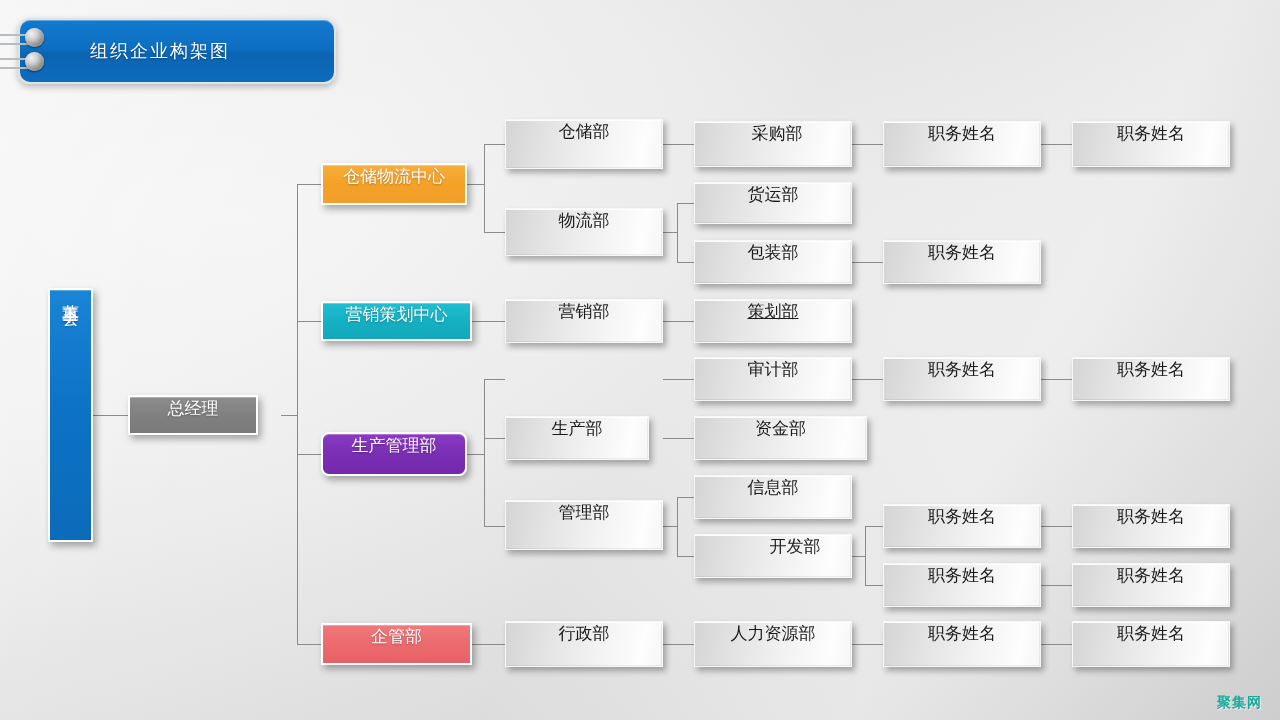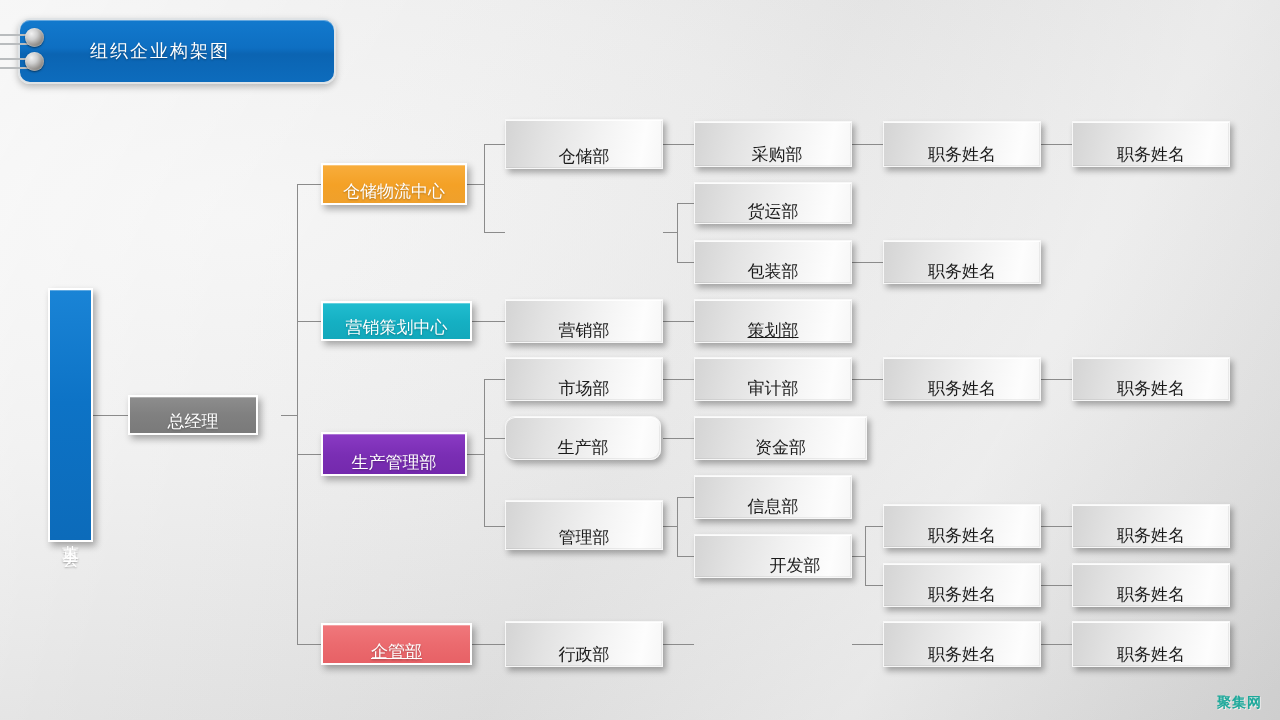--- a/index.html
+++ b/index.html
@@ -57,21 +57,21 @@
   .pin-wire.w2{top:58px;}
 
   
   .conn{position:absolute;background:#8b8b8b;}
   .conn.h{height:1px;}
   .conn.v{width:1px;}
 
   
   .node{
     position:absolute;
-    display:flex;align-items:flex-end;justify-content:center;
+    display:flex;align-items:flex-start;justify-content:center;
     box-sizing:border-box;
     font-size:17px;
     white-space:nowrap;
   }
 
   
   .node.plain{
     background:linear-gradient(100deg,#d4d4d4 0%,#e3e3e3 26%,#f2f2f2 58%,#fdfdfd 86%,#f6f6f6 100%);
     border:1px solid #f7f7f7;
     color:#1a1a1a;
@@ -83,21 +83,21 @@
 
   
   .node.color{
     border:2px solid #ffffff;
     color:#ffffff;
     text-shadow:0 1px 2px rgba(0,0,0,.28);
     box-shadow:3px 4px 7px rgba(0,0,0,.32), inset 0 1px 0 rgba(255,255,255,.30);
   }
   .node.c-orange{background:linear-gradient(180deg,#f8ad3c 0%,#f4a126 52%,#efa02c 100%);}
   .node.c-teal  {background:linear-gradient(180deg,#21bdd0 0%,#15b0c3 52%,#13a8bb 100%);}
-  .node.c-purple{background:linear-gradient(180deg,#8a3ac4 0%,#7a2eb4 52%,#7429ad 100%);}
+  .node.c-purple{background:linear-gradient(180deg,#8a3ac4 0%,#7a2eb4 52%,#7429ad 100%);border-radius:8px;}
   .node.c-red   {background:linear-gradient(180deg,#f0787c 0%,#eb6a6e 52%,#e76166 100%);}
   .node.c-blue  {background:linear-gradient(180deg,#1a84d6 0%,#0d73c6 45%,#0c6bba 100%);}
   .node.c-gray  {background:linear-gradient(180deg,#8d8d8d 0%,#808080 50%,#7a7a7a 100%);}
 
   
   .node.vertical span{
     writing-mode:vertical-rl;
     text-orientation:upright;
     letter-spacing:3px;
     font-size:17px;
@@ -199,34 +199,34 @@
 
   <div class="node color c-orange" style="left:321px;top:163px;width:146px;height:42px;">
     <span>仓储物流中心</span>
   </div>
   <div class="node color c-teal" style="left:321px;top:301px;width:151px;height:40px;">
     <span>营销策划中心</span>
   </div>
   <div class="node color c-purple" style="left:321px;top:432px;width:146px;height:44px;">
     <span>生产管理部</span>
   </div>
-  <div class="node color c-red" style="left:321px;top:623px;width:151px;height:42px;text-decoration:underline;">
+  <div class="node color c-red" style="left:321px;top:623px;width:151px;height:42px;">
     <span>企管部</span>
   </div>
 
   <div class="node plain" style="left:505px;top:119px;width:158px;height:50px;">
     <span>仓储部</span>
   </div>
+  <div class="node plain" style="left:505px;top:208px;width:158px;height:48px;">
+    <span>物流部</span>
+  </div>
   <div class="node plain" style="left:505px;top:299px;width:158px;height:44px;">
     <span>营销部</span>
   </div>
-  <div class="node plain" style="left:505px;top:357px;width:158px;height:44px;">
-    <span>市场部</span>
-  </div>
-  <div class="node plain" style="left:505px;top:416px;width:156px;height:44px;border-radius:10px;">
+  <div class="node plain" style="left:505px;top:416px;width:144px;height:44px;">
     <span>生产部</span>
   </div>
   <div class="node plain" style="left:505px;top:621px;width:158px;height:46px;">
     <span>行政部</span>
   </div>
   <div class="node plain" style="left:505px;top:500px;width:158px;height:50px;">
     <span>管理部</span>
   </div>
 
   <div class="node plain" style="left:694px;top:121px;width:158px;height:46px;padding-left:8px;">
@@ -246,20 +246,23 @@
   </div>
   <div class="node plain" style="left:694px;top:416px;width:173px;height:44px;">
     <span>资金部</span>
   </div>
   <div class="node plain" style="left:694px;top:475px;width:158px;height:44px;">
     <span>信息部</span>
   </div>
   <div class="node plain" style="left:694px;top:534px;width:158px;height:44px;padding-left:44px;">
     <span>开发部</span>
   </div>
+  <div class="node plain" style="left:694px;top:621px;width:158px;height:46px;">
+    <span>人力资源部</span>
+  </div>
 
   <div class="node plain" style="left:883px;top:121px;width:158px;height:46px;">
     <span>职务姓名</span>
   </div>
   <div class="node plain" style="left:883px;top:240px;width:158px;height:44px;">
     <span>职务姓名</span>
   </div>
   <div class="node plain" style="left:883px;top:357px;width:158px;height:44px;">
     <span>职务姓名</span>
   </div>

